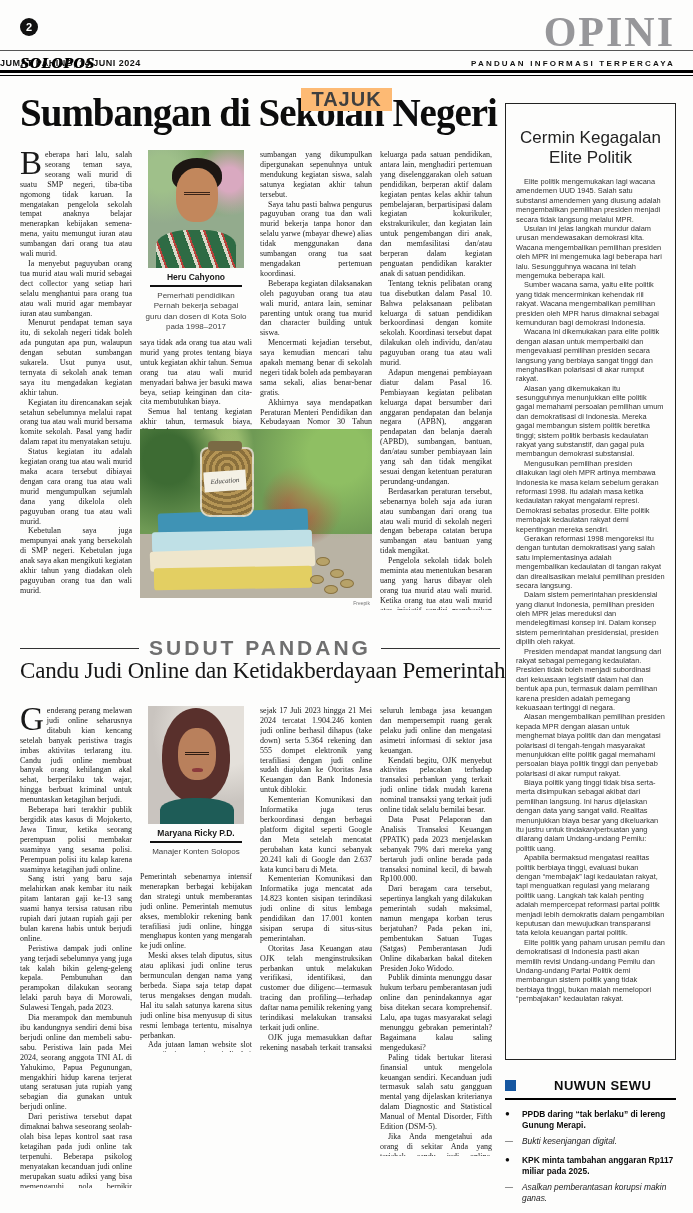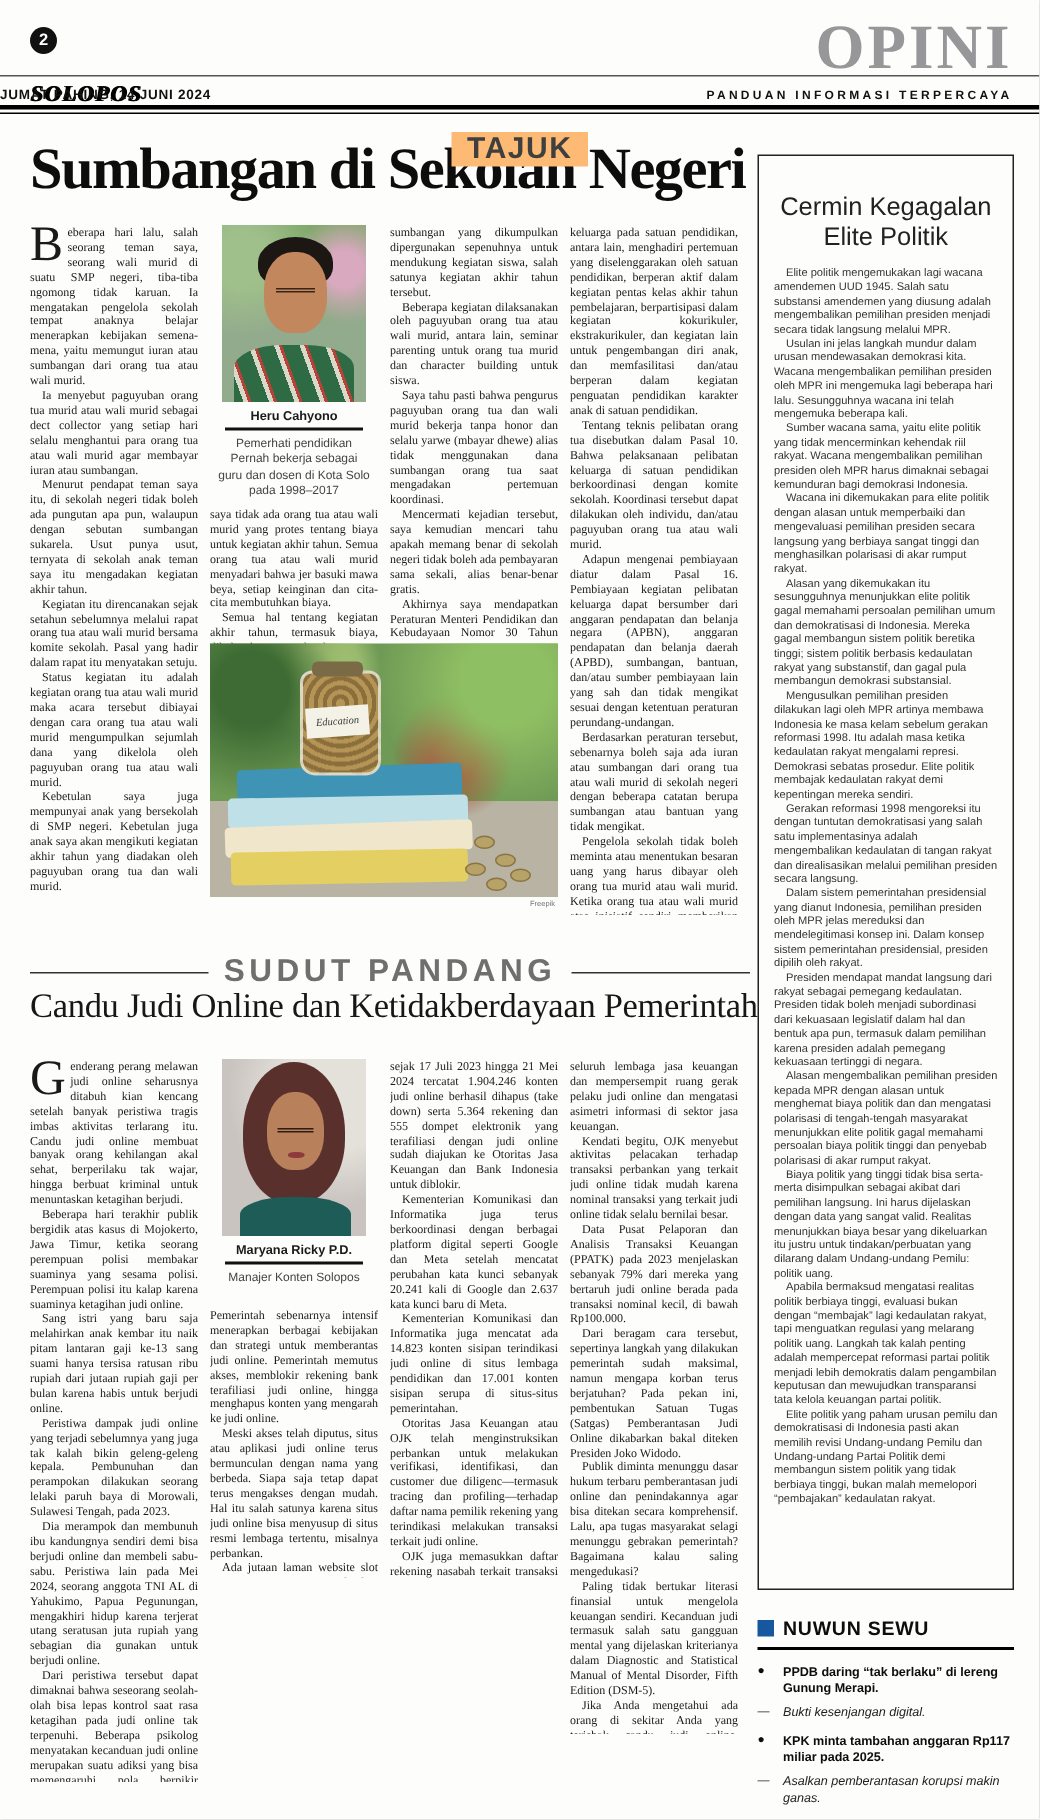--- a/index.html
+++ b/index.html
@@ -117,21 +117,21 @@
                  text-align:center; color:#222; margin:2px 0 10px; }
   .tajuk-body { font-family:"Liberation Sans",sans-serif; font-size:7.4px; line-height:1.27;
                 color:#333; }
   .tajuk-body p { margin:0; text-indent:8px; }
 
   
   .ns { left:505px; top:1078px; width:171px; }
   .ns-head { display:flex; align-items:center; gap:6px; }
   .ns-square { width:11px; height:11px; background:#1657a0; }
   .ns-title { font-family:"Liberation Sans",sans-serif; font-weight:bold; font-size:13px;
-              letter-spacing:0.5px; color:#0d0d0d; }
+              letter-spacing:0.5px; color:#0d0d0d;margin-left:32px; }
   .ns-rule { height:2px; background:#000; margin:5px 0 9px; }
   .ns-item { position:relative; padding-left:17px; margin-bottom:5px;
              font-family:"Liberation Sans",sans-serif; }
   .ns-item .marker { position:absolute; left:0; top:0; font-size:8px; }
   .ns-item.bold { font-weight:bold; font-size:8.4px; line-height:1.3; color:#0d0d0d; }
   .ns-item.comment { font-style:italic; font-size:8.4px; line-height:1.3; color:#222; }
 </style>
 </head>
 <body>
 
@@ -172,22 +172,22 @@
 guru dan dosen di Kota Solo
 pada 1998–2017</div>
   </div>
   <div class="abs col" style="left:140px; top:338px; height:92px;">
     <p class="first">saya tidak ada orang tua atau wali murid yang protes tentang biaya untuk kegiatan akhir tahun. Semua orang tua atau wali murid menyadari bahwa jer basuki mawa beya, setiap keinginan dan cita-cita membutuhkan biaya.</p>
     <p>Semua hal tentang kegiatan akhir tahun, termasuk biaya, dibahas bersama seluruh orang tua atau wali murid jauh-jauh hari sebelumnya. Selain itu, kami juga tahu bahwa</p>
   </div>
 
   <div class="abs col" style="left:260px; top:150px; height:278px;">
     <p class="first">sumbangan yang dikumpulkan dipergunakan sepenuhnya untuk mendukung kegiatan siswa, salah satunya kegiatan akhir tahun tersebut.</p>
+    <p>Saya tahu pasti bahwa pengurus paguyuban orang tua dan wali murid bekerja tanpa honor dan selalu yarwe (mbayar dhewe) alias tidak menggunakan dana sumbangan orang tua saat mengadakan pertemuan koordinasi.</p>
     <p>Beberapa kegiatan dilaksanakan oleh paguyuban orang tua atau wali murid, antara lain, seminar parenting untuk orang tua murid dan character building untuk siswa.</p>
-    <p>Saya tahu pasti bahwa pengurus paguyuban orang tua dan wali murid bekerja tanpa honor dan selalu yarwe (mbayar dhewe) alias tidak menggunakan dana sumbangan orang tua saat mengadakan pertemuan koordinasi.</p>
     <p>Mencermati kejadian tersebut, saya kemudian mencari tahu apakah memang benar di sekolah negeri tidak boleh ada pembayaran sama sekali, alias benar-benar gratis.</p>
     <p>Akhirnya saya mendapatkan Peraturan Menteri Pendidikan dan Kebudayaan Nomor 30 Tahun 2017 tentang Pelibatan Keluarga pada Penyelenggaraan Pendidikan.</p>
 
   </div>
 
   <div class="abs col" style="left:380px; top:150px; height:460px;">
     <p class="first">keluarga pada satuan pendidikan, antara lain, menghadiri pertemuan yang diselenggarakan oleh satuan pendidikan, berperan aktif dalam kegiatan pentas kelas akhir tahun pembelajaran, berpartisipasi dalam kegiatan kokurikuler, ekstrakurikuler, dan kegiatan lain untuk pengembangan diri anak, dan memfasilitasi dan/atau berperan dalam kegiatan penguatan pendidikan karakter anak di satuan pendidikan.</p>
     <p>Tentang teknis pelibatan orang tua disebutkan dalam Pasal 10. Bahwa pelaksanaan pelibatan keluarga di satuan pendidikan berkoordinasi dengan komite sekolah. Koordinasi tersebut dapat dilakukan oleh individu, dan/atau paguyuban orang tua atau wali murid.</p>
     <p>Adapun mengenai pembiayaan diatur dalam Pasal 16. Pembiayaan kegiatan pelibatan keluarga dapat bersumber dari anggaran pendapatan dan belanja negara (APBN), anggaran pendapatan dan belanja daerah (APBD), sumbangan, bantuan, dan/atau sumber pembiayaan lain yang sah dan tidak mengikat sesuai dengan ketentuan peraturan perundang-undangan.</p>
     <p>Berdasarkan peraturan tersebut, sebenarnya boleh saja ada iuran atau sumbangan dari orang tua atau wali murid di sekolah negeri dengan beberapa catatan berupa sumbangan atau bantuan yang tidak mengikat.</p>

